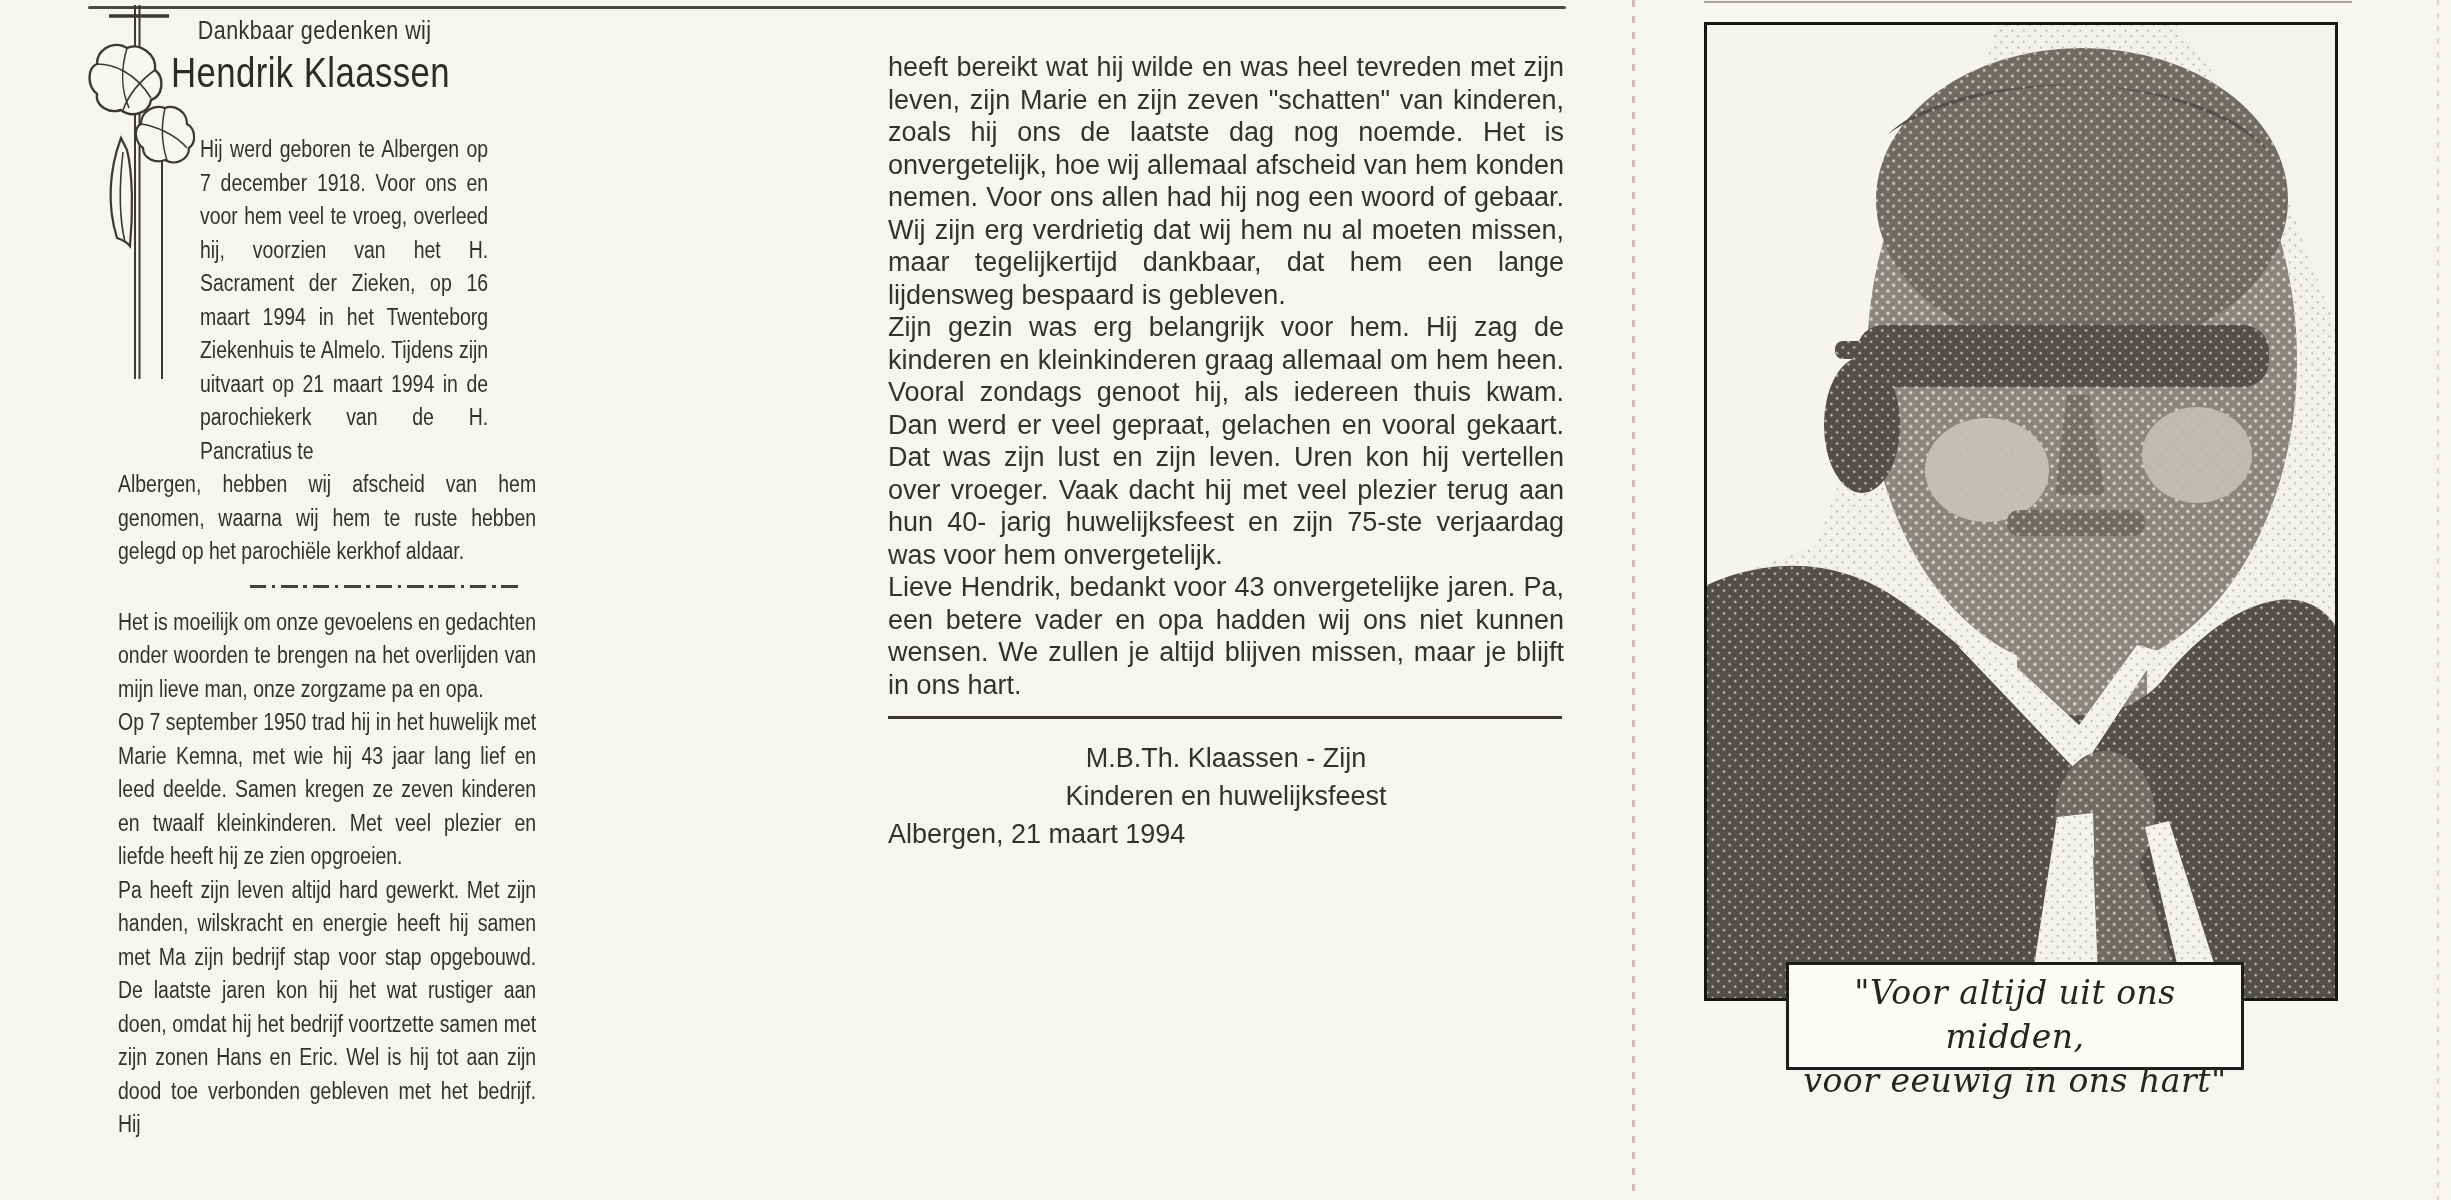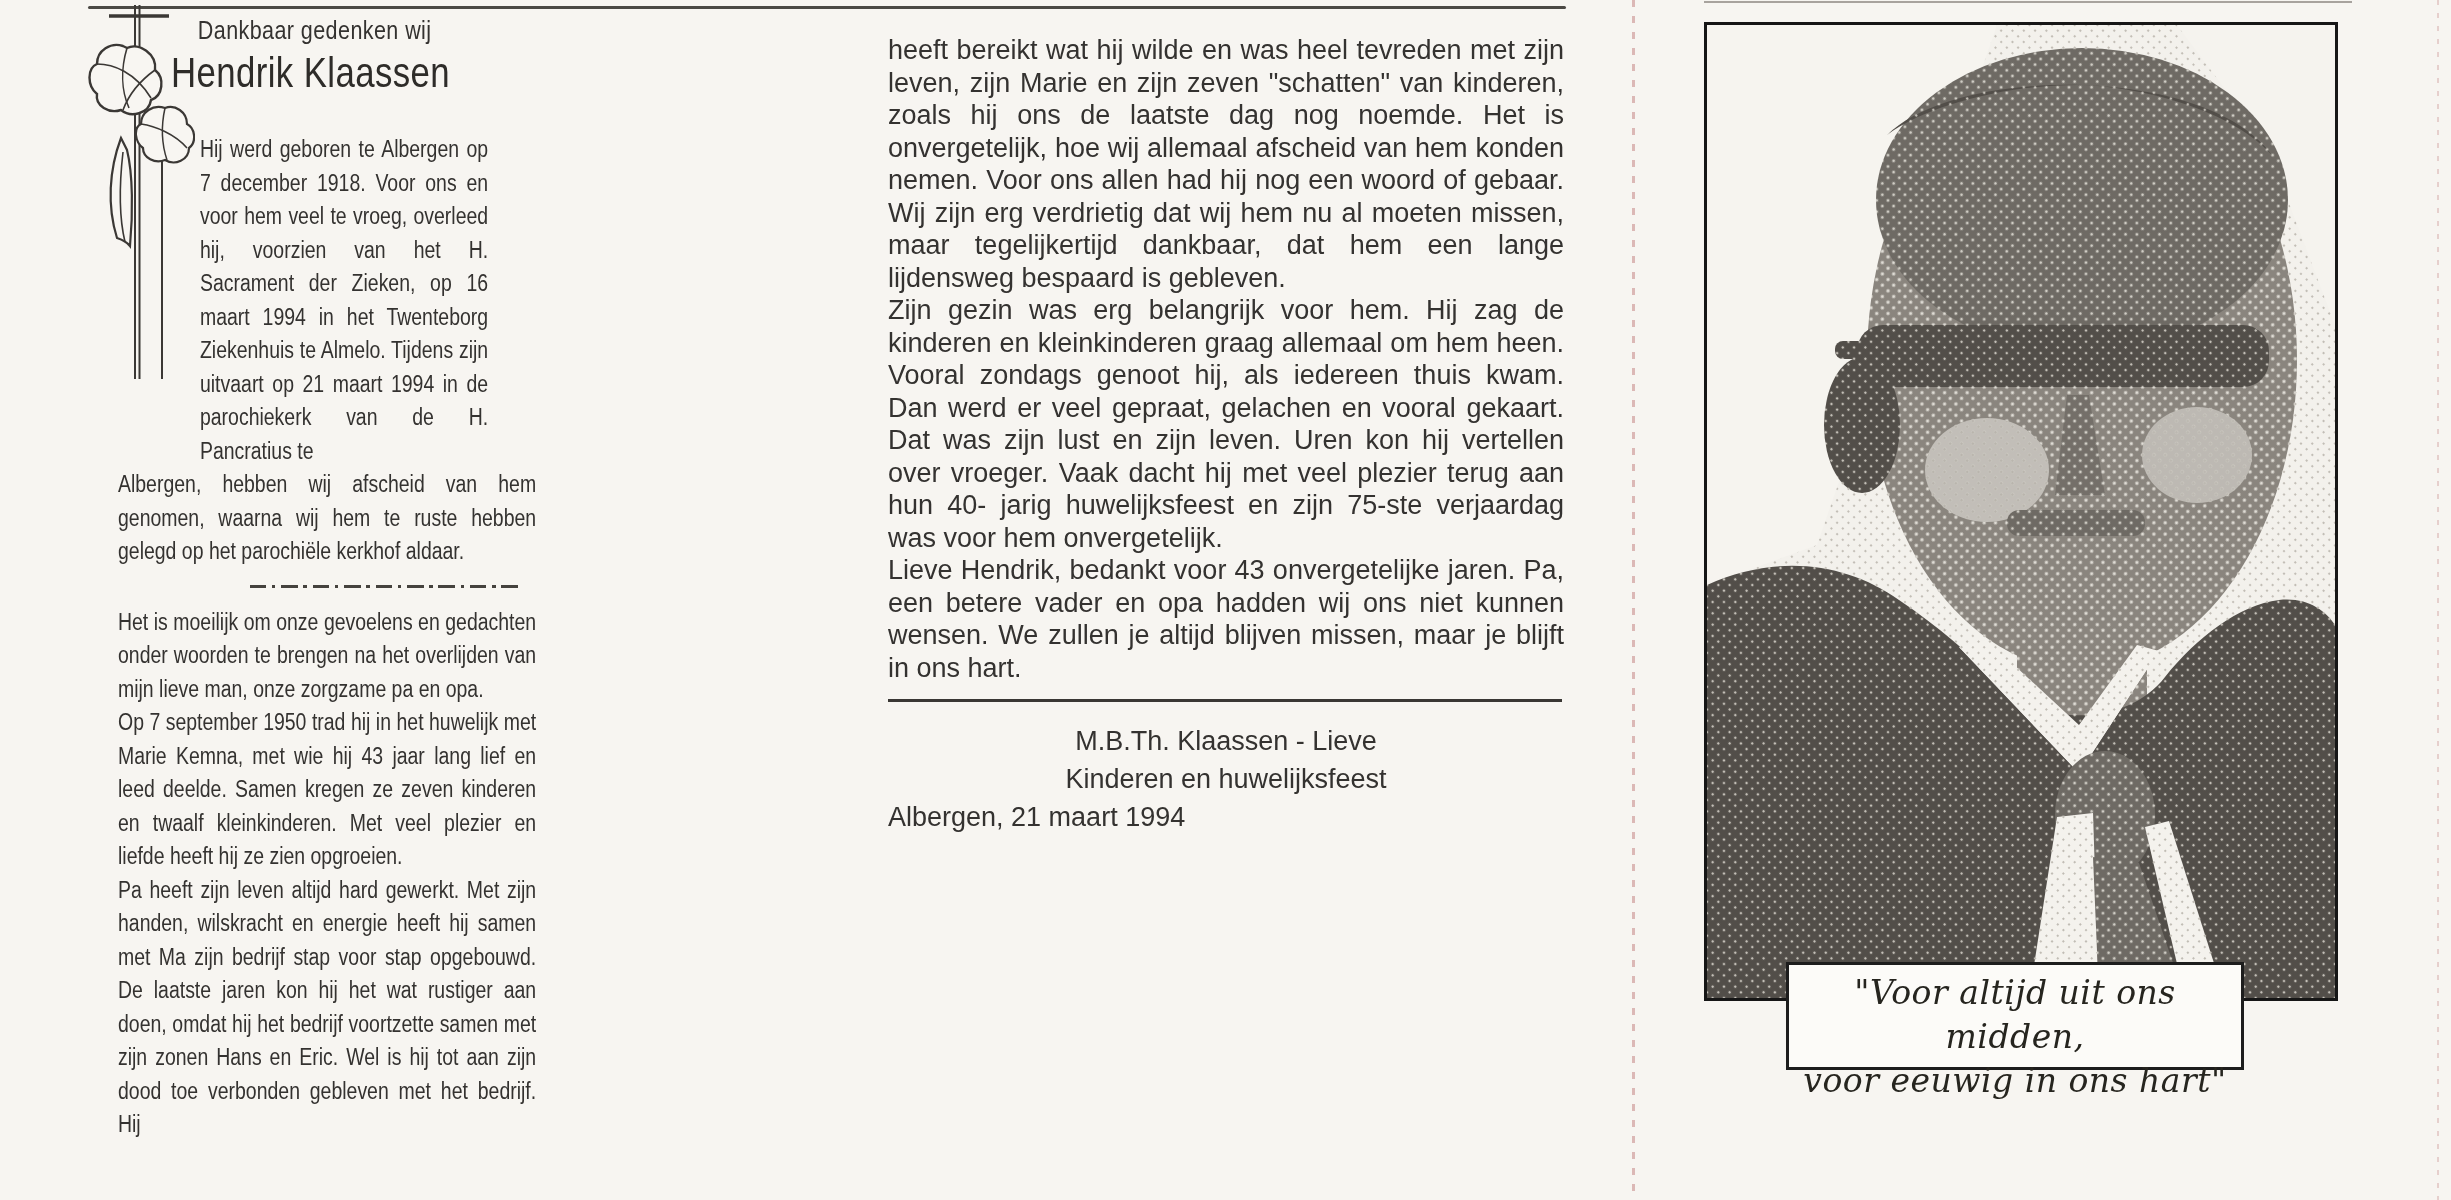--- a/index.html
+++ b/index.html
@@ -31,21 +31,21 @@
   .dashdot{
     height:3px;width:330px;margin:16px 0 18px 159px;
     background:repeating-linear-gradient(90deg,#45423e 0 20px,transparent 20px 27px,#45423e 27px 31px,transparent 31px 38px);
   }
   .cross-art{position:absolute;left:83px;top:2px;}
 
   
   .col2{
     position:absolute;left:888px;top:0;width:676px;
     font-size:27px;line-height:32.5px;text-align:justify;color:#343230;
-    padding-top:34px;box-sizing:border-box;
+    padding-top:51px;box-sizing:border-box;
   }
   .col2 p{margin:0;}
   .col2 .rule{height:3px;background:#3a3734;margin:15px 2px 20px 0;}
   .col2 .sig{text-align:center;line-height:38px;text-align-last:center;}
   .col2 .sig1{margin-top:6px;}
   .col2 .plain{line-height:38px;text-align:left;}
 
   
   .photo-frame{
     position:absolute;left:1704px;top:22px;width:634px;height:979px;
@@ -99,21 +99,21 @@
   <p>Het is moeilijk om onze gevoelens en gedachten onder woorden te brengen na het overlijden van mijn lieve man, onze zorgzame pa en opa.</p>
   <p>Op 7 september 1950 trad hij in het huwelijk met Marie Kemna, met wie hij 43 jaar lang lief en leed deelde.  Samen kregen ze zeven kinderen en twaalf kleinkinderen. Met veel plezier en liefde heeft hij ze zien opgroeien.</p>
   <p>Pa heeft zijn leven altijd hard gewerkt. Met zijn handen, wilskracht en energie heeft hij samen met Ma zijn bedrijf stap voor stap opgebouwd. De laatste jaren kon hij het wat rustiger aan doen, omdat hij het bedrijf voortzette samen met zijn zonen Hans en Eric. Wel is hij tot aan zijn dood toe verbonden gebleven met het bedrijf. Hij</p>
 </section>
 
 <section class="col2">
   <p>heeft bereikt wat hij wilde en was heel tevreden met zijn leven, zijn Marie en zijn zeven "schatten" van kinderen, zoals hij ons de laatste dag nog noemde. Het is onvergetelijk, hoe wij allemaal afscheid van hem konden nemen. Voor ons allen had hij nog een woord of gebaar. Wij zijn erg verdrietig dat wij hem nu al moeten missen, maar tegelijkertijd dankbaar, dat hem een lange lijdensweg bespaard is gebleven.</p>
   <p>Zijn gezin was erg belangrijk voor hem. Hij zag de kinderen en kleinkinderen graag allemaal om hem heen. Vooral zondags genoot hij, als iedereen thuis kwam. Dan werd er veel gepraat, gelachen en vooral gekaart. Dat was zijn lust en zijn leven. Uren kon hij vertellen over vroeger. Vaak dacht hij met veel plezier terug aan hun 40- jarig huwelijksfeest en zijn 75-ste verjaardag was voor hem onvergetelijk.</p>
   <p>Lieve Hendrik, bedankt voor 43 onvergetelijke jaren. Pa, een betere vader en opa hadden wij ons niet kunnen wensen. We zullen je altijd blijven missen, maar je blijft in ons hart.</p>
   <div class="rule"></div>
-  <div class="sig sig1">M.B.Th. Klaassen - Lieve</div>
+  <div class="sig sig1">M.B.Th. Klaassen - Zijn</div>
   <div class="sig">Kinderen en huwelijksfeest</div>
   <div class="plain">Albergen, 21 maart 1994</div>
 </section>
 
 <div class="photo-frame">
   <svg viewBox="0 0 628 973" preserveAspectRatio="none">
     <defs>
       <pattern id="htBg" width="8" height="8" patternUnits="userSpaceOnUse" patternTransform="rotate(45)">
         <rect width="8" height="8" fill="#f3f1ec"></rect>
         <circle cx="4" cy="4" r="1.1" fill="#b7b2a9"></circle>

